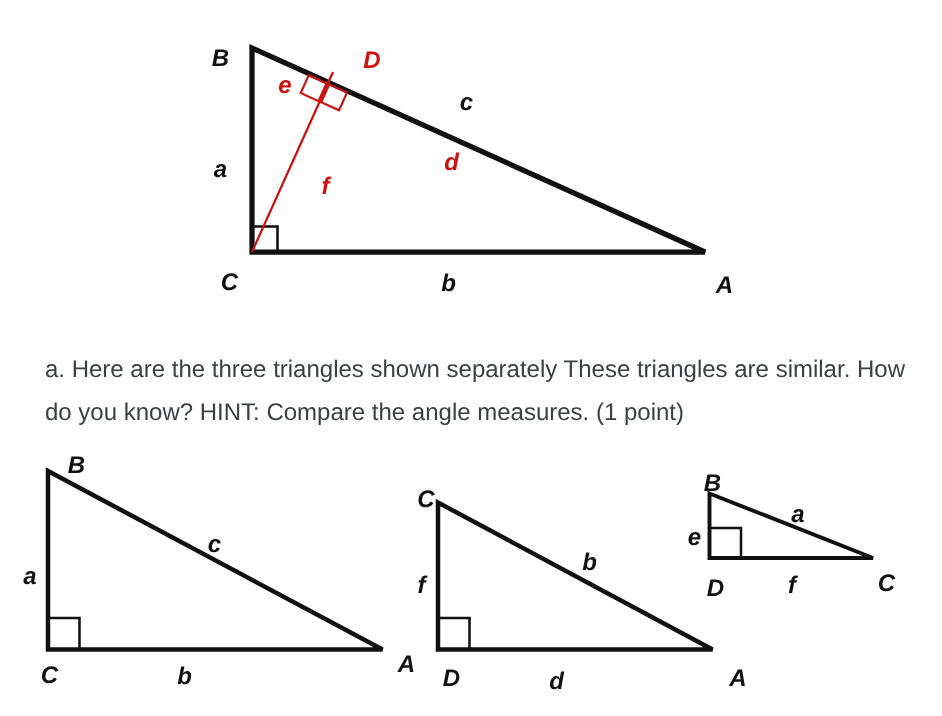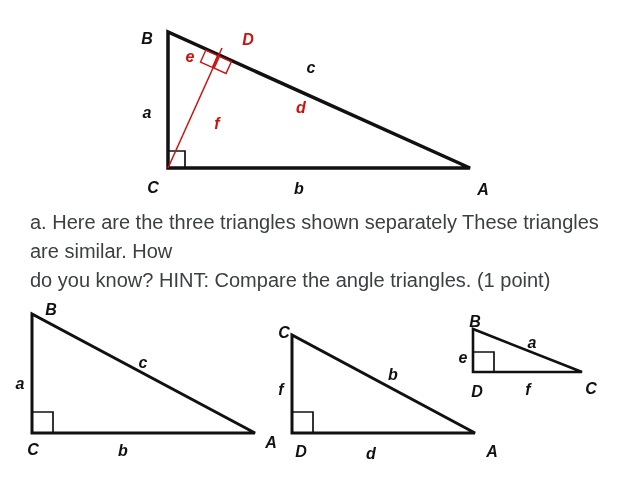--- a/index.html
+++ b/index.html
@@ -24,24 +24,24 @@
     font-weight: bold;
     font-style: italic;
     font-size: 16px;
     fill: #111111;
     text-anchor: middle;
   }
   text.lbl.red { fill: #cc1111; }
   .question {
     position: absolute;
     left: 30px;
-    top: 208px;
+    top: 232px;
     width: 580px;
     color: #3c4043;
-    font-size: 20px;
+    font-size: 16px;
     line-height: 29px;
   }
   .question .pts { font-weight: normal; }
 </style>
 </head>
 <body>
 
 <div class="page">
 
   <svg class="figures" width="628" height="477" viewBox="0 0 628 477">
@@ -95,16 +95,16 @@
       <text class="lbl" x="463" y="363">e</text>
       <text class="lbl" x="532" y="348">a</text>
       <text class="lbl" x="477" y="397">D</text>
       <text class="lbl" x="528" y="395">f</text>
       <text class="lbl" x="591" y="394">C</text>
     </g>
   </svg>
 
   <div class="question">
     <div>a. Here are the three triangles shown separately These triangles are similar. How</div>
-    <div><span>do you know? HINT: Compare the angle triangles. (</span><span class="pts">1 point</span><span>)</span></div>
+    <div><span>do you know? HINT: Compare the angle measures. (</span><span class="pts">1 point</span><span>)</span></div>
   </div>
 
 </div>
 
 </body></html>

